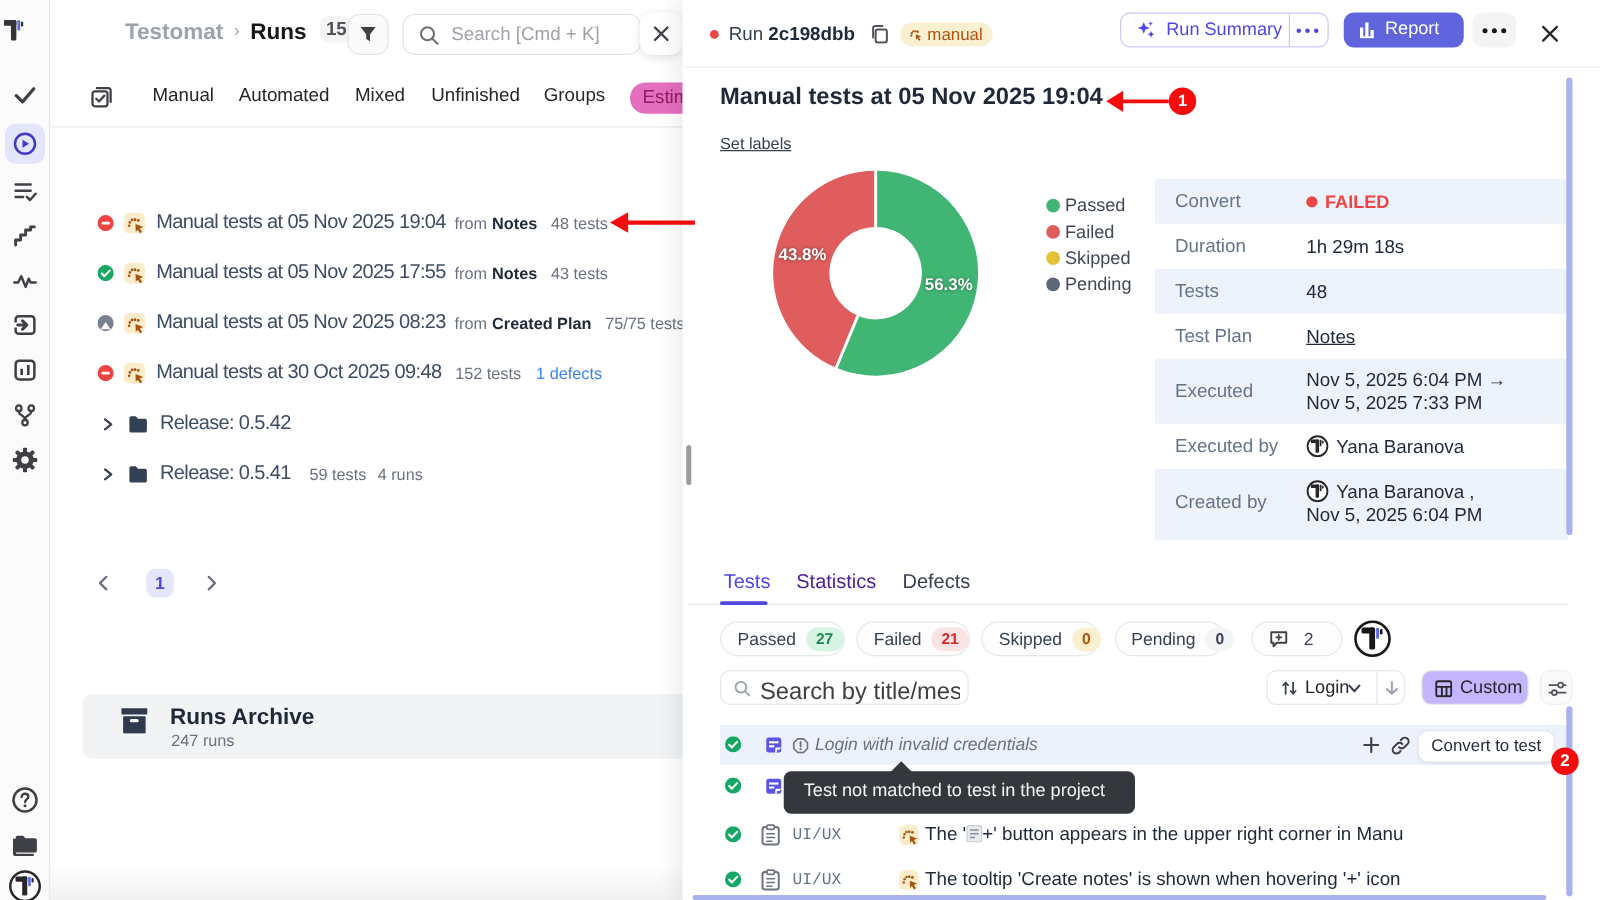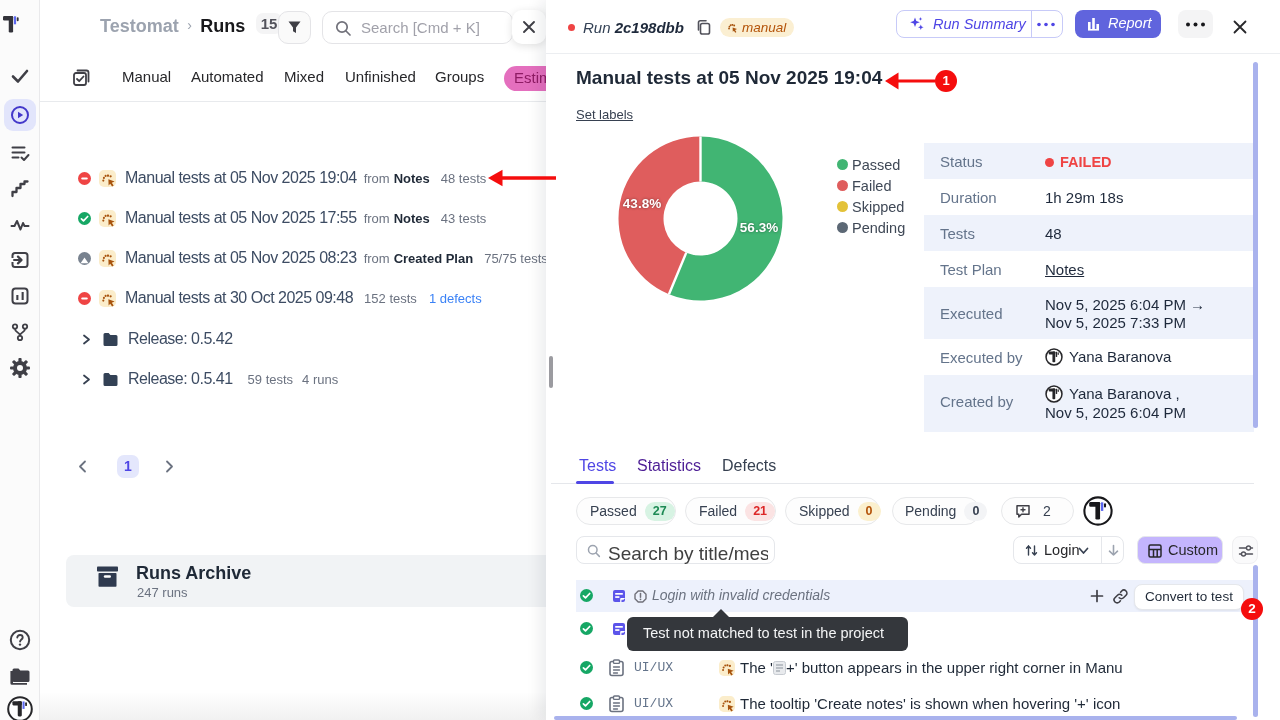--- a/index.html
+++ b/index.html
@@ -17,21 +17,21 @@
   .badge15 { display:inline-block; background:#F4F4F5; color:#52525B; font-size:15px; font-weight:bold; border-radius:7px; padding:2px 5px; vertical-align:3px; }
   #tabsrow { position:absolute; left:0; top:56px; width:1240px; height:46px; border-bottom:1px solid #E8EAED; }
   .mtab { position:absolute; top:12px; font-size:15px; color:#27272A; }
   .runrow { position:absolute; left:0; width:520px; height:40px; }
   .rtitle { font-size:16px; letter-spacing:-0.5px; color:#3D4C63; }
   .rsmall { font-size:13px; color:#6B7280; }
   .rbold { font-size:13px; color:#1F2937; font-weight:bold; }
   
   #panel { position:absolute; left:546px; top:0; width:734px; height:720px; background:#fff; box-shadow:-6px 0 14px rgba(15,23,42,0.08); z-index:10; }
   #pc { position:absolute; left:5px; top:0; width:729px; height:720px; }
-  #phead { position:absolute; left:-5px; top:0; width:734px; height:54px; border-bottom:1px solid #ECEEF1; padding-left:5px;font-style:italic; }
+  #phead { position:absolute; left:-5px; top:0; width:734px; height:54px; border-bottom:1px solid #ECEEF1; padding-left:5px; }
   .tablerow { position:absolute; left:373px; width:330px; }
   .trow-light { background:#EEF2FB; }
   .tlabel { position:absolute; left:16px; top:50%; transform:translateY(-50%); font-size:15px; color:#64748B; }
   .tval { position:absolute; left:121px; font-size:15px; color:#1E293B; }
   .pill { position:absolute; top:497px; height:28px; border:1px solid #E7E8EA; border-radius:15px; display:flex; align-items:center; font-size:14px; color:#374151; background:#FDFDFD; }
   .pbadge { display:inline-block; height:19px; line-height:19px; border-radius:10px; font-size:12.5px; font-weight:bold; padding:0 8px; margin-left:8px; }
   .listrow { position:absolute; left:0; width:702px; height:36px; }
   .mono { font-family:"Liberation Mono", monospace; font-size:13px; color:#64748B; }
   
   .redball { position:absolute; background:#F50D0D; border-radius:50%; color:#fff; font-weight:bold; text-align:center; z-index:40; }
@@ -338,21 +338,21 @@
         </svg>
         <span style="position:absolute; left:36px; top:5px; font-size:14.5px; color:#4F46E5;">Run Summary</span>
         <div style="position:absolute; left:134px; top:0; width:1px; height:26px; background:#C7CAF8;"></div>
         <svg style="position:absolute; left:139px; top:11px;" width="20" height="5" viewBox="0 0 20 5">
               <circle cx="3" cy="2.5" r="1.8" fill="#4F46E5"></circle>
               <circle cx="10" cy="2.5" r="1.8" fill="#4F46E5"></circle>
               <circle cx="17" cy="2.5" r="1.8" fill="#4F46E5"></circle>
             </svg>
       </div>
 
-      <div style="position:absolute; left:529px; top:10px; width:86px; height:28px; background:#6064DD; border-radius:8px;">
+      <div style="position:absolute; left:529px; top:10px; width:96px; height:28px; background:#6064DD; border-radius:8px;">
         <svg width="15" height="15" viewBox="0 0 15 15" style="position:absolute; left:12px; top:6px;">
               <g fill="#fff">
                 <rect x="1" y="6" width="2.6" height="8"></rect>
                 <rect x="5.2" y="2" width="2.6" height="12"></rect>
                 <rect x="9.4" y="8" width="2.6" height="6"></rect>
                 <rect x="1" y="13" width="11" height="1.6"></rect>
               </g>
             </svg>
         <span style="position:absolute; left:33px; top:5px; font-size:14.5px; color:#fff;">Report</span>
       </div>
@@ -399,21 +399,21 @@
             <span style="width:11px;height:11px;border-radius:50%;background:#E3C239;margin-right:4px;"></span>
             <span style="font-size:14.5px;color:#3F4856;">Skipped</span>
           </div>
       <div style="height:21px; display:flex; align-items:center;">
             <span style="width:11px;height:11px;border-radius:50%;background:#5C6875;margin-right:4px;"></span>
             <span style="font-size:14.5px;color:#3F4856;">Pending</span>
           </div>
     </div>
 
     <div class="tablerow trow-light" style="top:143px; height:36px;">
-      <span class="tlabel">Status</span>
+      <span class="tlabel">Convert</span>
       <span class="tval" style="top:10px;"><span style="display:inline-block;width:9px;height:9px;border-radius:50%;background:#EF4444;margin-right:6px;"></span><span style="color:#EF4444;font-weight:bold;font-size:14.5px;">FAILED</span></span>
     </div>
     <div class="tablerow" style="top:179px; height:36px;">
       <span class="tlabel">Duration</span>
       <span class="tval" style="top:10px;">1h 29m 18s</span>
     </div>
     <div class="tablerow trow-light" style="top:215px; height:36px;">
       <span class="tlabel">Tests</span>
       <span class="tval" style="top:10px;">48</span>
     </div>

